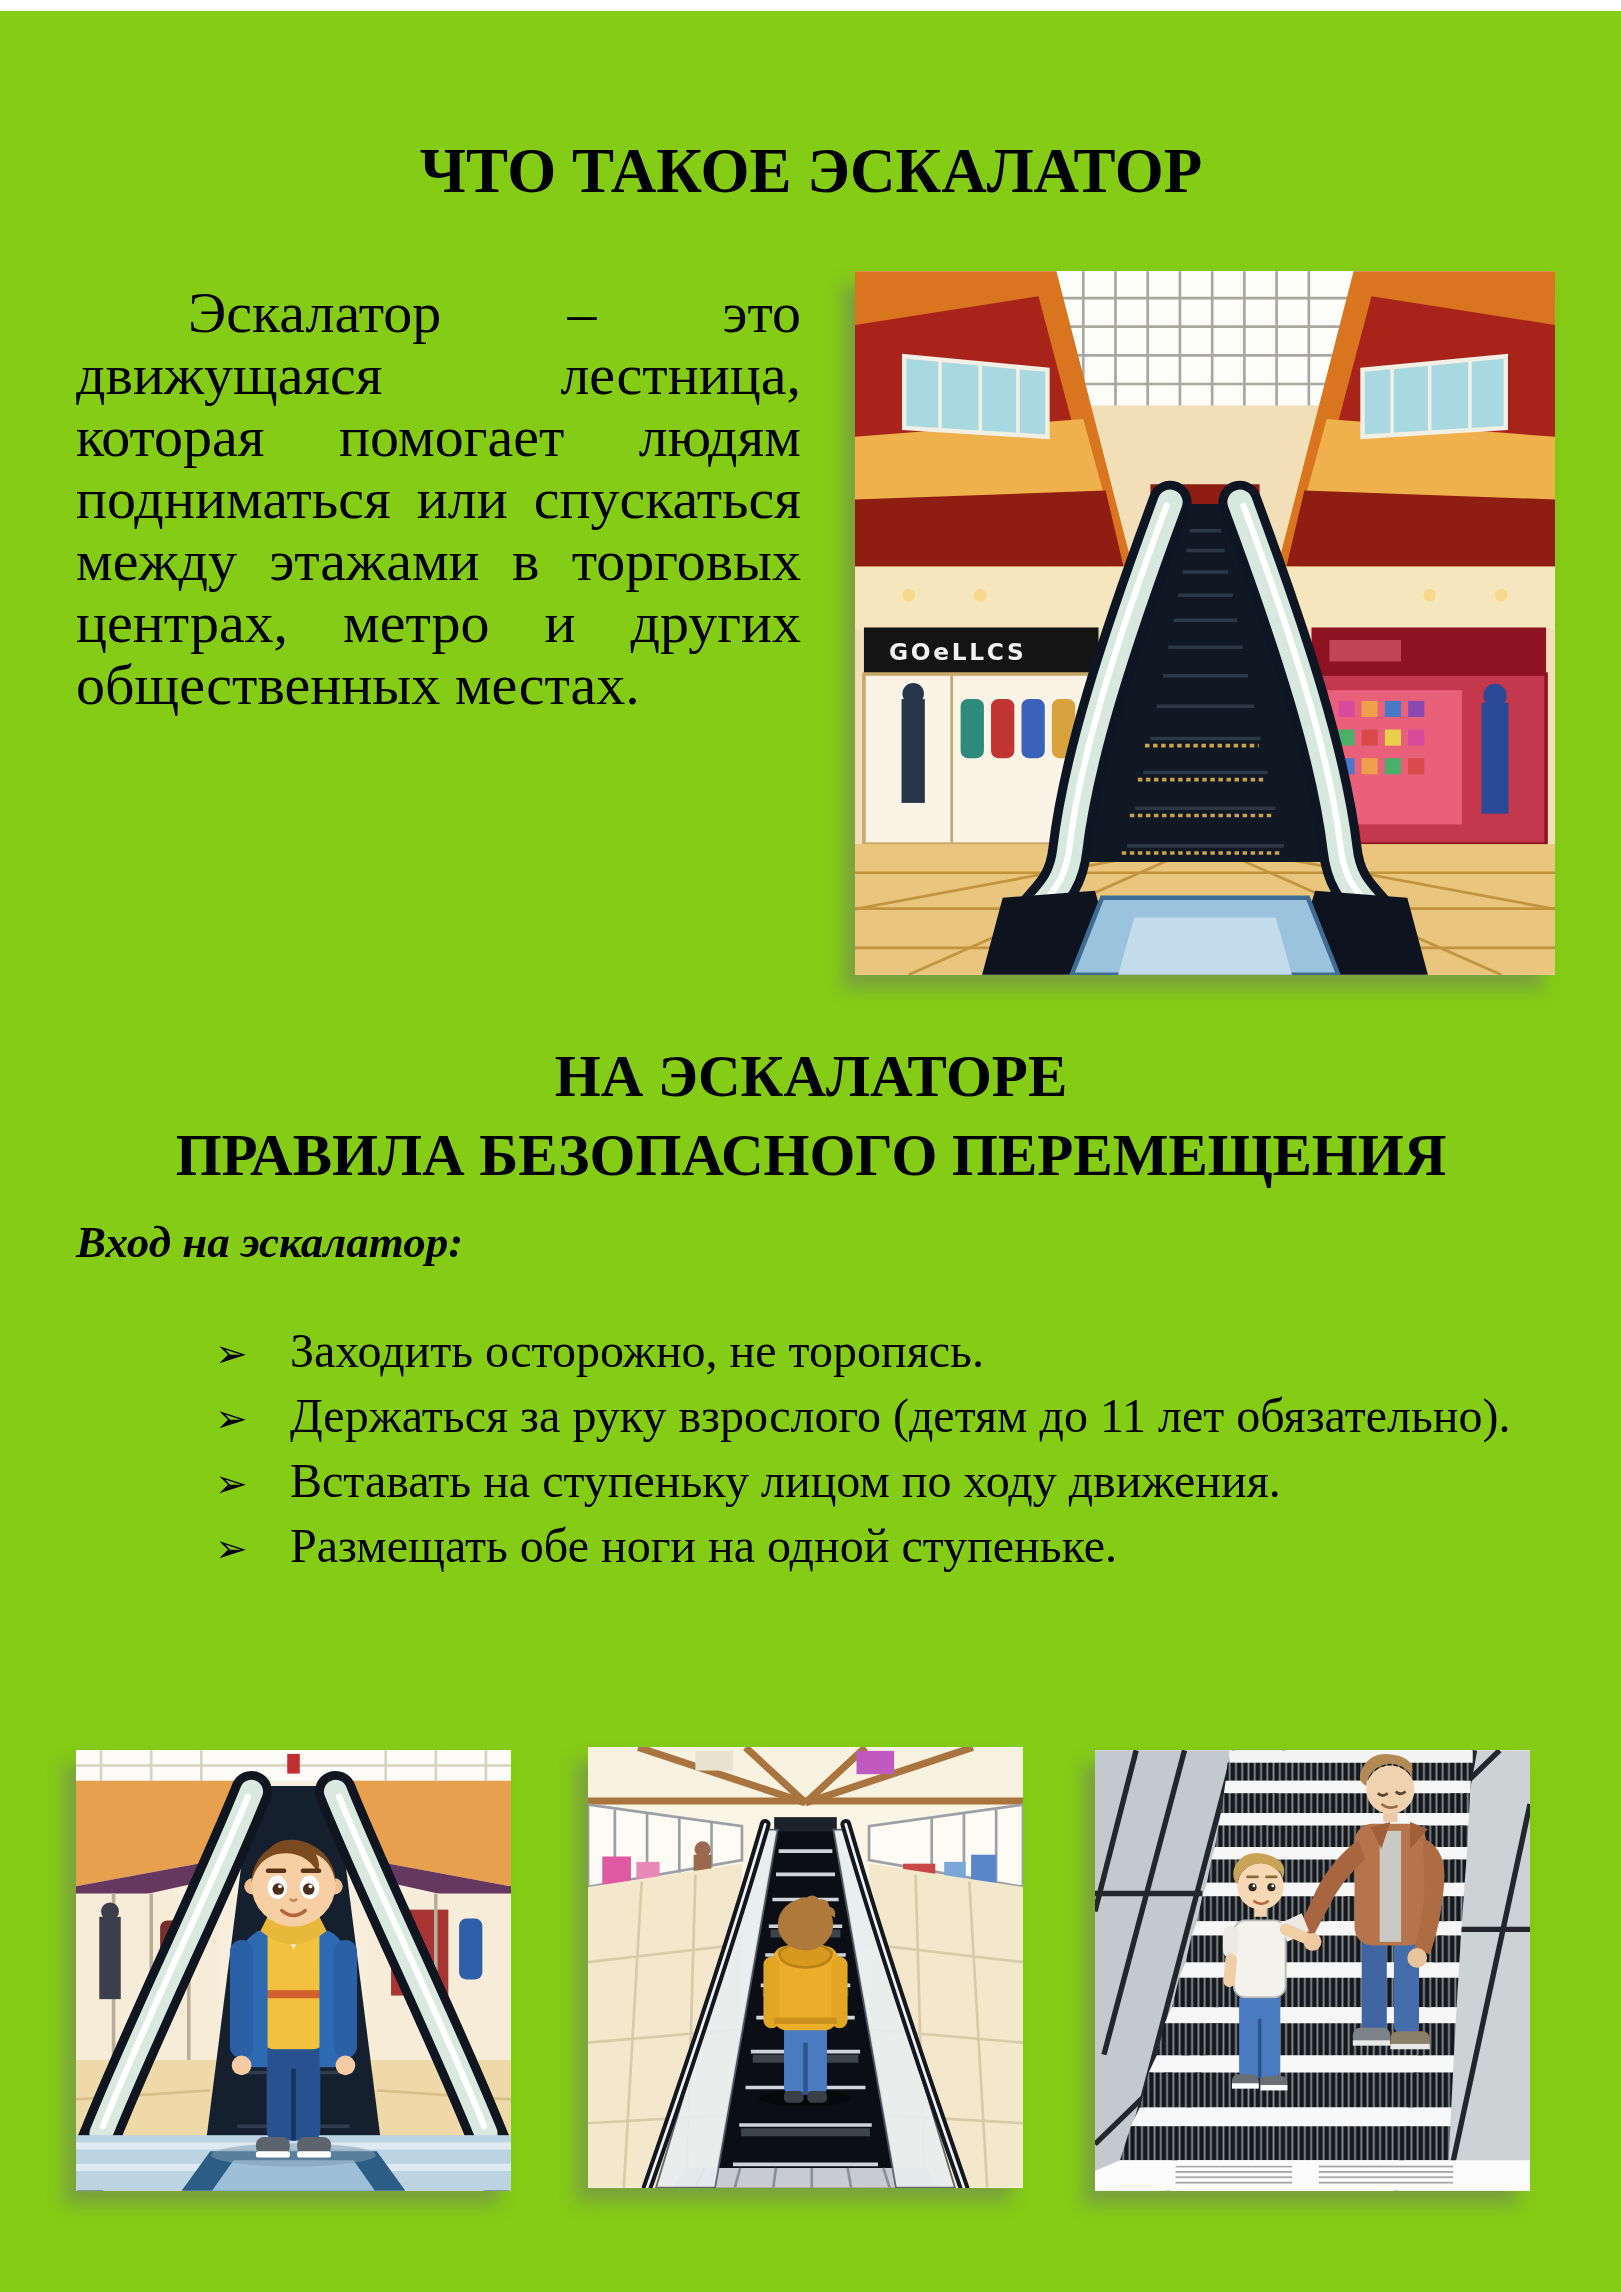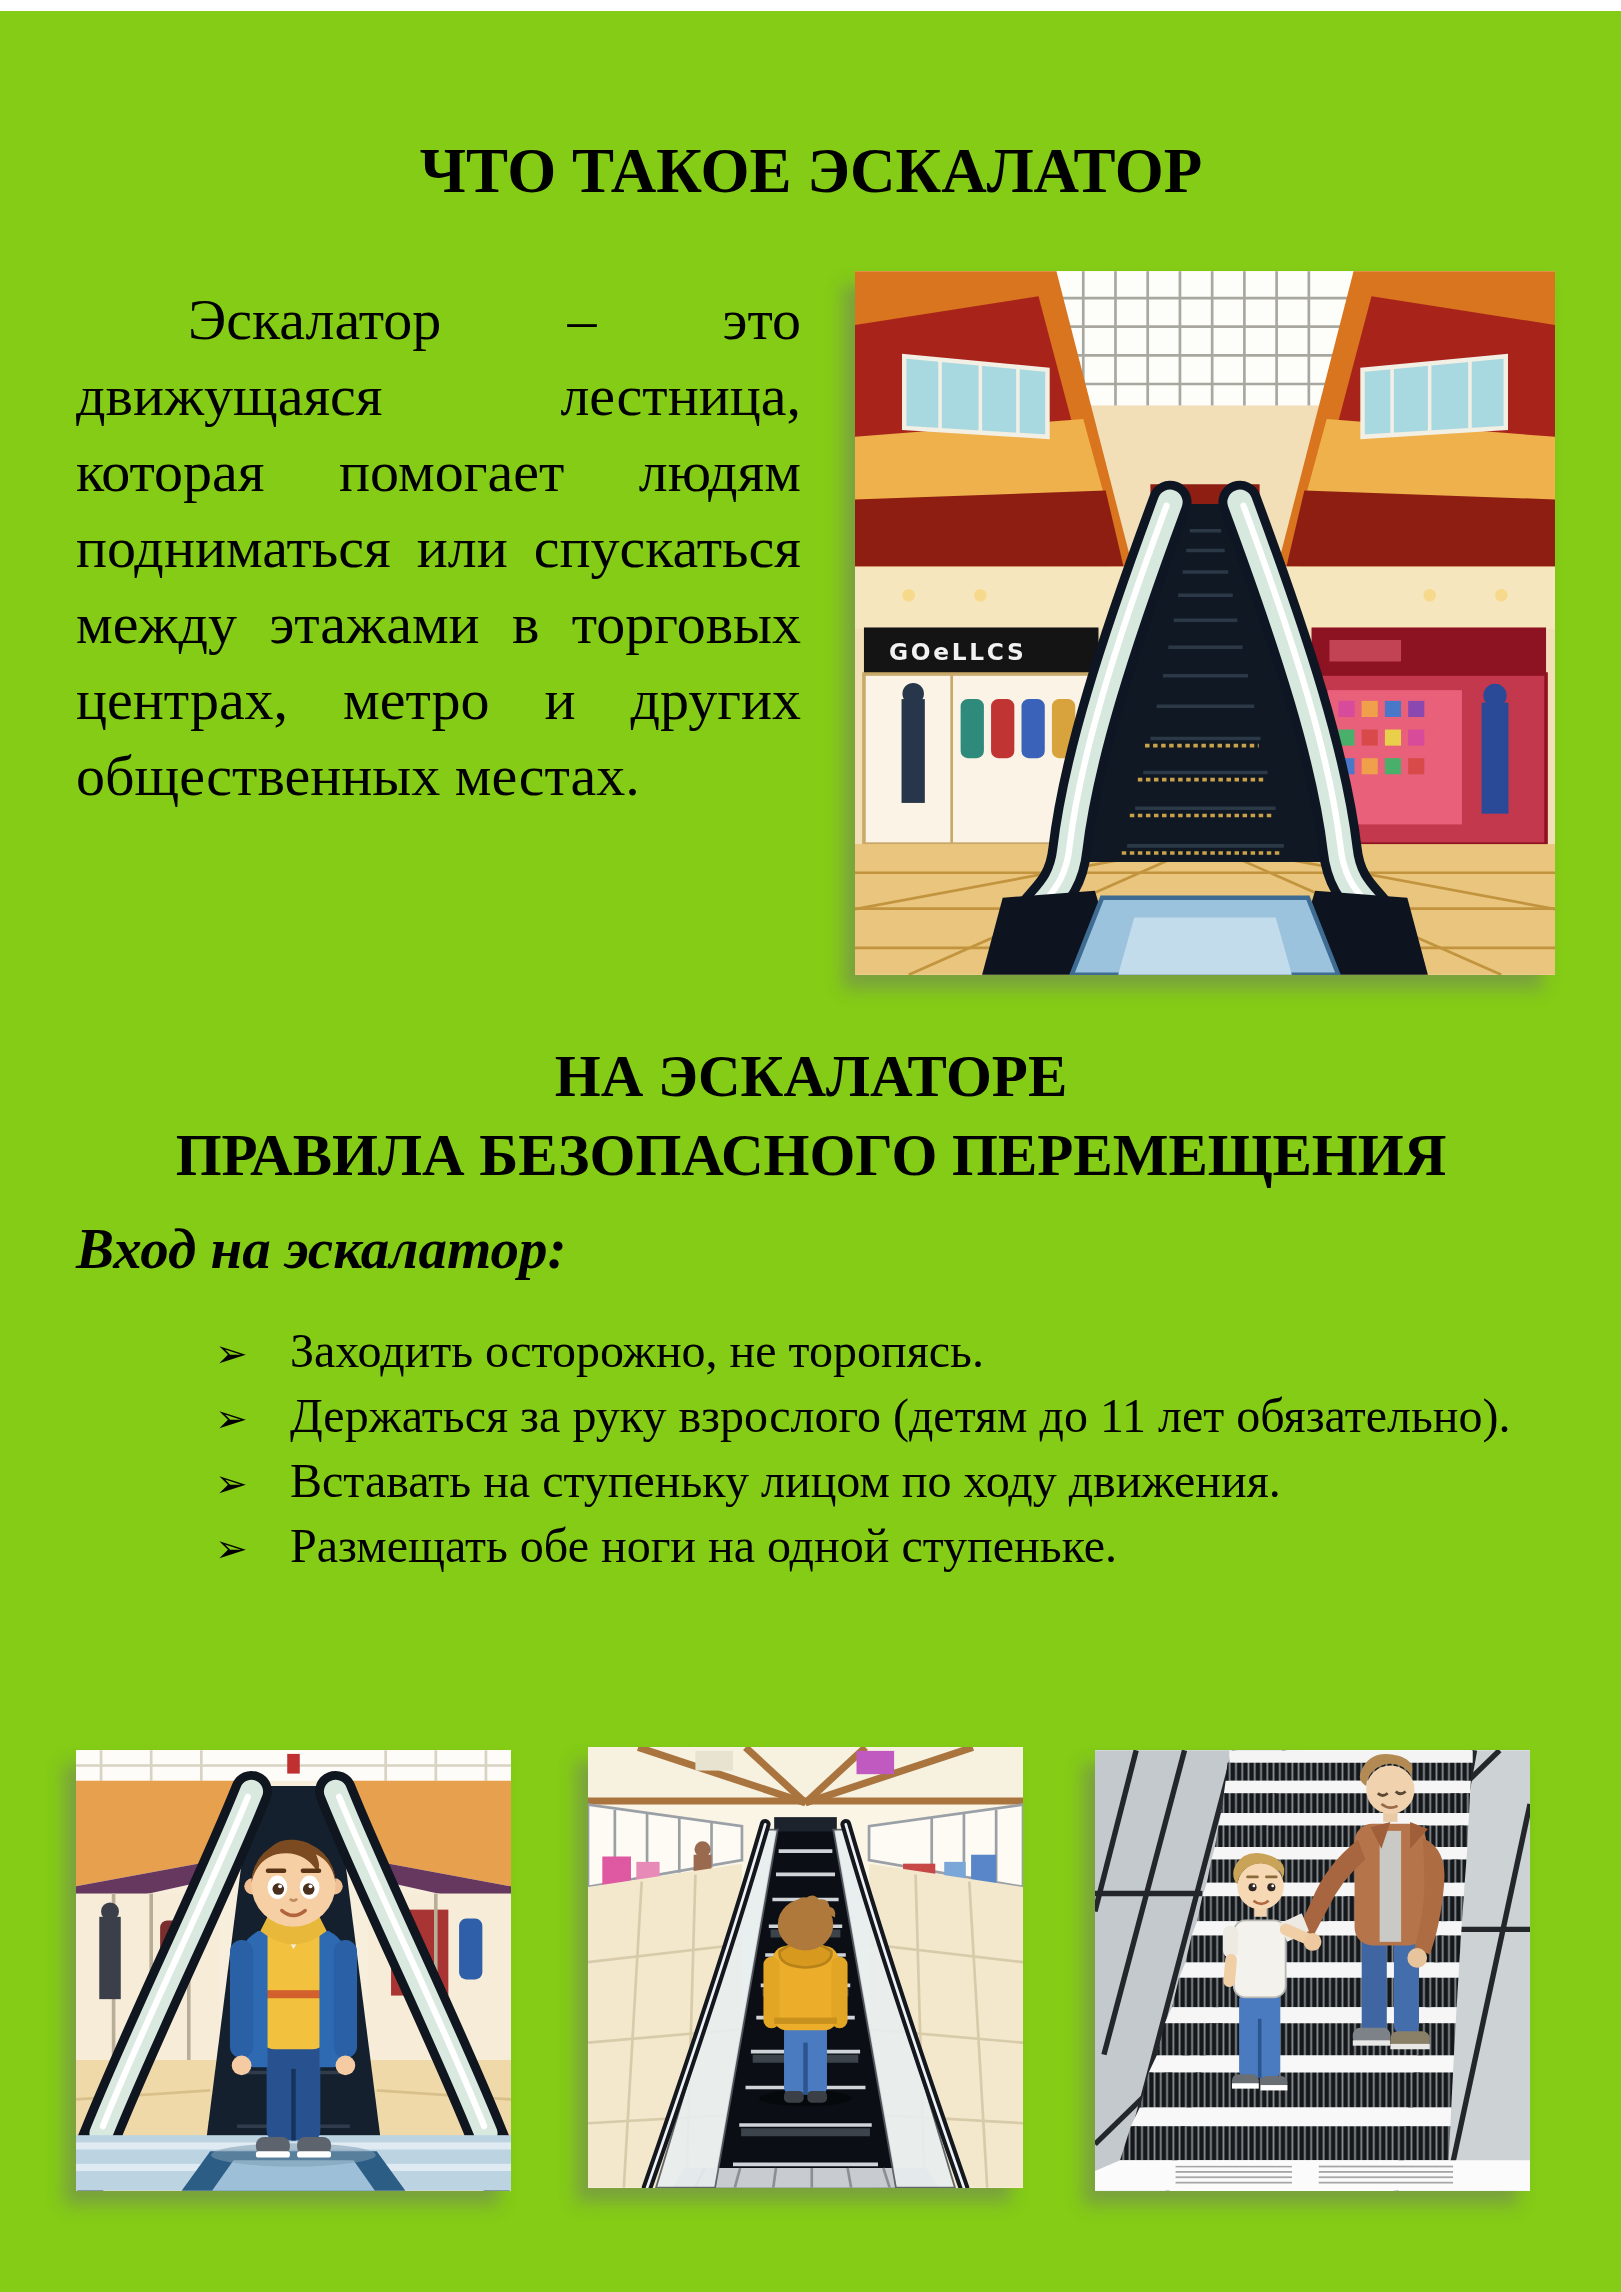--- a/index.html
+++ b/index.html
@@ -9,34 +9,34 @@
     background:#84cc16; color:#000;
     font-family:"Liberation Serif","DejaVu Serif",serif;
     overflow:hidden;
   }
   .title {
     position:absolute; top:124px; left:0; right:0;
     text-align:center; font-size:63px; font-weight:bold; white-space:nowrap;
   }
   .intro {
     position:absolute; left:76px; top:271px; width:725px;
-    font-size:58px; line-height:76px; text-align:justify; text-indent:112px;
+    font-size:58px; line-height:62px; text-align:justify; text-indent:112px;
   }
   .fig { position:absolute; background:#fff;text-align:right; }
   .fig svg { display:block; width:100%; height:100%; }
   .shadowed { box-shadow:-12.5px 14.3px 16px rgba(110,110,110,.45); }
   .fig-top { left:855px; top:260px; width:700px; height:704px; }
   .heading2 {
     position:absolute; top:1026px; left:0; right:0;
     text-align:center; font-size:59px; font-weight:bold; line-height:79px;
   }
   .heading2 span { display:block; }
   .subheading {
     position:absolute; left:76px; top:1205px;
-    font-size:57px; font-weight:bold; font-style:italic;
+    font-size:45px; font-weight:bold; font-style:italic;
   }
   .rules {
     position:absolute; left:76px; top:1309px; width:1471px;
     font-size:48px; line-height:62px;
   }
   .rules p { text-indent:139px; text-align:justify; }
   .bullet {
     display:inline-block; width:75px; text-indent:0;
     font-family:"DejaVu Sans",sans-serif; font-size:39px;
   }

